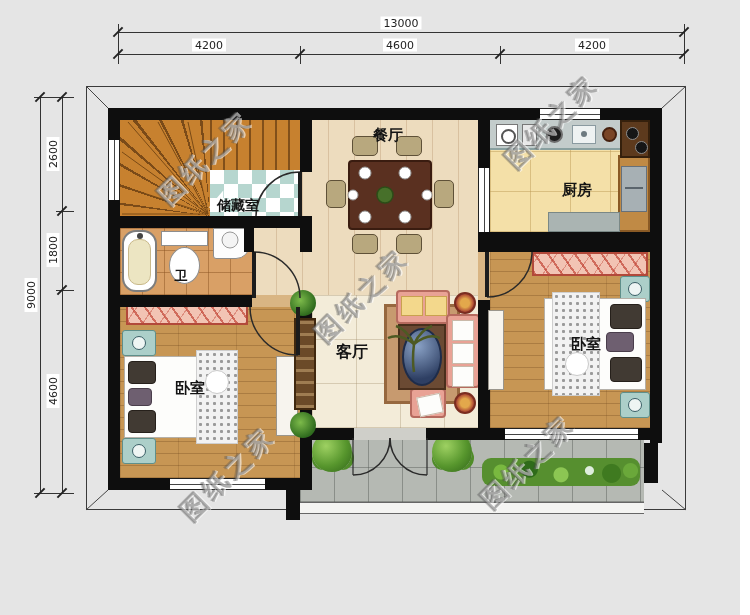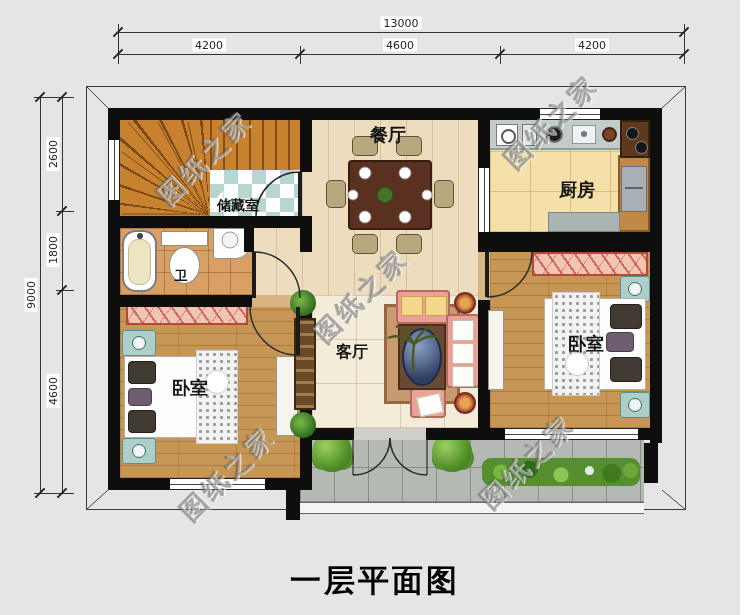--- a/index.html
+++ b/index.html
@@ -28,21 +28,21 @@
   .teal .cup{position:absolute;left:50%;top:50%;width:12px;height:12px;border-radius:50%;background:#eef5f3;border:1.5px solid #3a5f66;transform:translate(-50%,-50%);}
   .salmon{background:#e9a295;border:2px solid #b66a5e;border-radius:4px;}
   .bedw{background:#fdfdfb;border:1.5px solid #b5b0a8;}
   .pill-d{background:#413a33;border:1px solid #26201b;border-radius:4px;}
   .pill-p{background:#6e5f70;border:1px solid #4a3e4c;border-radius:4px;}
   .dresser{background:#f7f4ee;border:1.5px solid #9a958c;}
   .dline{background:#333;}
   .tick{position:absolute;width:13px;height:2px;background:#222;transform:translate(-50%,-50%) rotate(-45deg);}
   .hlab{position:absolute;transform:translate(-50%,-50%);font-size:11px;color:#222;background:#fff;padding:0 3px;white-space:nowrap;}
   .vlab{position:absolute;transform:translate(-50%,-50%) rotate(-90deg);font-size:11px;color:#222;background:#fff;padding:0 3px;white-space:nowrap;}
-  .rlabel{position:absolute;transform:translate(-50%,-50%);font-weight:bold;color:#141414;font-size:18px;white-space:nowrap;}
+  .rlabel{position:absolute;transform:translate(-50%,-50%);font-weight:bold;color:#141414;font-size:15px;white-space:nowrap;}
   .wm{position:absolute;transform:translate(-50%,-50%) rotate(-45deg);font-weight:700;font-size:26px;letter-spacing:4px;white-space:nowrap;color:rgba(120,120,120,.5);text-shadow:1px 1px 0 rgba(255,255,255,.6),-1px -1px 0 rgba(70,70,70,.3);}
   .title{position:absolute;left:375px;top:581px;transform:translate(-50%,-50%);font-size:31px;font-weight:900;letter-spacing:3px;color:#000;}
 </style>
 </head>
 <body>
 
 <div class="canvas">
 
   <div>
     <div class="a zdim dline" style="left:118px;top:32px;width:566px;height:1px"></div>
@@ -277,15 +277,14 @@
   <div class="rlabel zlab" style="left:352px;top:352px;font-size:16px">客厅</div>
   <div class="rlabel zlab" style="left:190px;top:388px">卧室</div>
   <div class="rlabel zlab" style="left:586px;top:344px">卧室</div>
 
   <div class="wm zwm" style="left:205px;top:158px">图纸之家</div>
   <div class="wm zwm" style="left:552px;top:122px">图纸之家</div>
   <div class="wm zwm" style="left:362px;top:296px">图纸之家</div>
   <div class="wm zwm" style="left:228px;top:474px">图纸之家</div>
   <div class="wm zwm" style="left:528px;top:462px">图纸之家</div>
 
-  <div class="title zlab">一层平面图</div>
 
 </div>
 
 </body></html>

